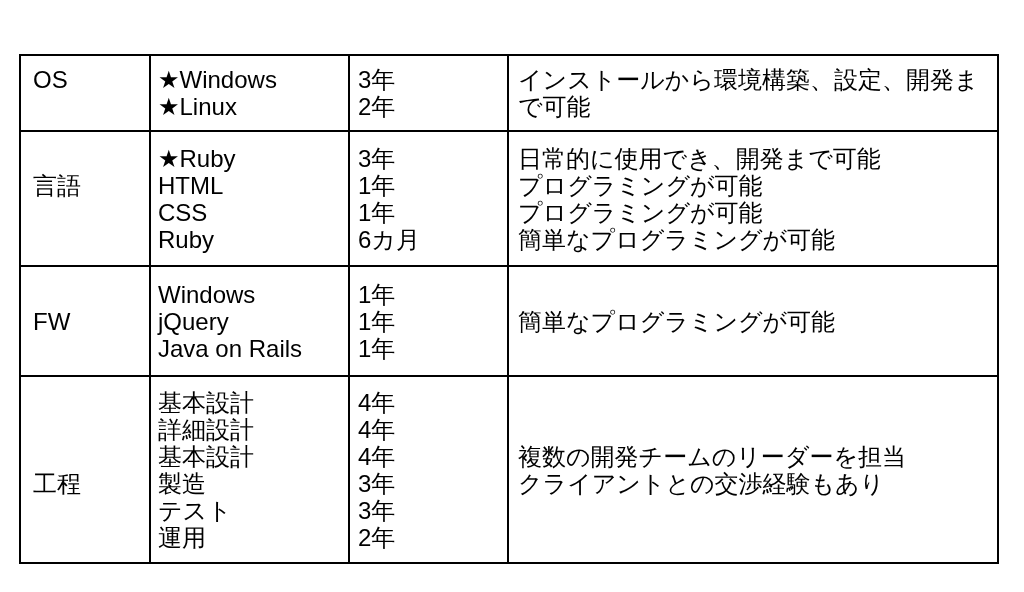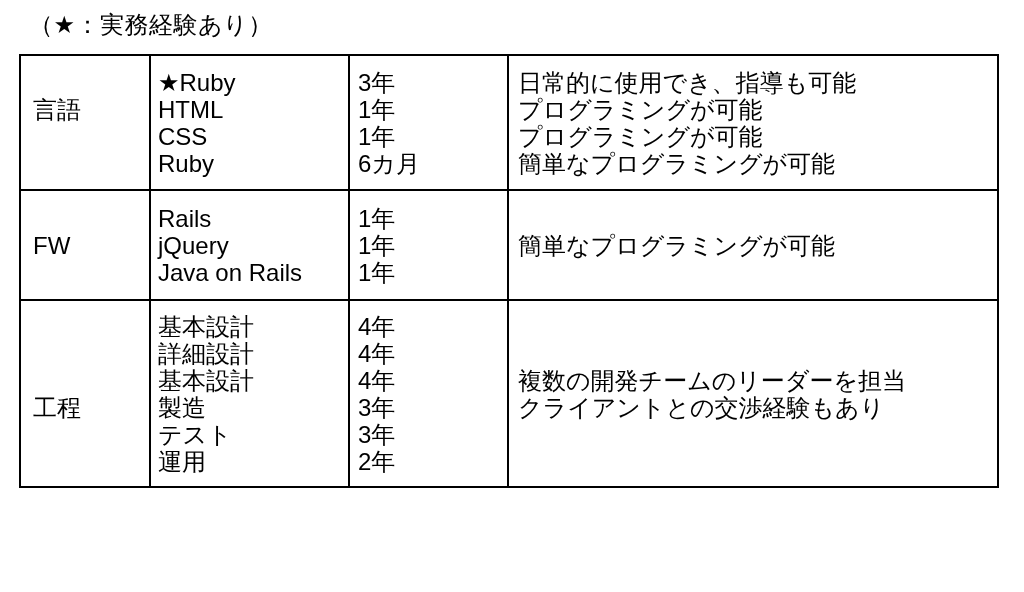--- a/index.html
+++ b/index.html
@@ -50,31 +50,47 @@
   td.c1 .ln { padding-left: 12px; }
   td.c2 .ln { padding-left: 7px; }
   td.c3 .ln { padding-left: 8px; }
   td.c4 .ln { padding-left: 9px; padding-right: 5px; }
 </style>
 </head>
 <body>
 
 <div class="page">
 
-  <div class="legend">（★：実務経験あり）</div>
 
   <table class="skill-table">
     <colgroup>
       <col style="width:130px">
       <col style="width:199px">
       <col style="width:159px">
       <col style="width:490px">
     </colgroup>
     <tbody>
 
+      <tr class="r1">
+        <td class="c1">
+          <div class="ln">OS</div>
+          <div class="ln"></div>
+        </td>
+        <td class="c2">
+          <div class="ln">★Windows</div>
+          <div class="ln">★Linux</div>
+        </td>
+        <td class="c3">
+          <div class="ln">3年</div>
+          <div class="ln">2年</div>
+        </td>
+        <td class="c4">
+          <div class="ln">インストールから環境構築、設定、開発まで可能</div>
+        </td>
+      </tr>
 
       <tr class="r2">
         <td class="c1">
           <div class="ln"></div>
           <div class="ln">言語</div>
           <div class="ln"></div>
           <div class="ln"></div>
         </td>
         <td class="c2">
           <div class="ln">★Ruby</div>
@@ -82,35 +98,35 @@
           <div class="ln">CSS</div>
           <div class="ln">Ruby</div>
         </td>
         <td class="c3">
           <div class="ln">3年</div>
           <div class="ln">1年</div>
           <div class="ln">1年</div>
           <div class="ln">6カ月</div>
         </td>
         <td class="c4">
-          <div class="ln">日常的に使用でき、指導も可能</div>
+          <div class="ln">日常的に使用でき、開発まで可能</div>
           <div class="ln">プログラミングが可能</div>
           <div class="ln">プログラミングが可能</div>
           <div class="ln">簡単なプログラミングが可能</div>
         </td>
       </tr>
 
       <tr class="r3">
         <td class="c1">
           <div class="ln"></div>
           <div class="ln">FW</div>
           <div class="ln"></div>
         </td>
         <td class="c2">
-          <div class="ln">Rails</div>
+          <div class="ln">Windows</div>
           <div class="ln">jQuery</div>
           <div class="ln">Java on Rails</div>
         </td>
         <td class="c3">
           <div class="ln">1年</div>
           <div class="ln">1年</div>
           <div class="ln">1年</div>
         </td>
         <td class="c4">
           <div class="ln">簡単なプログラミングが可能</div>

